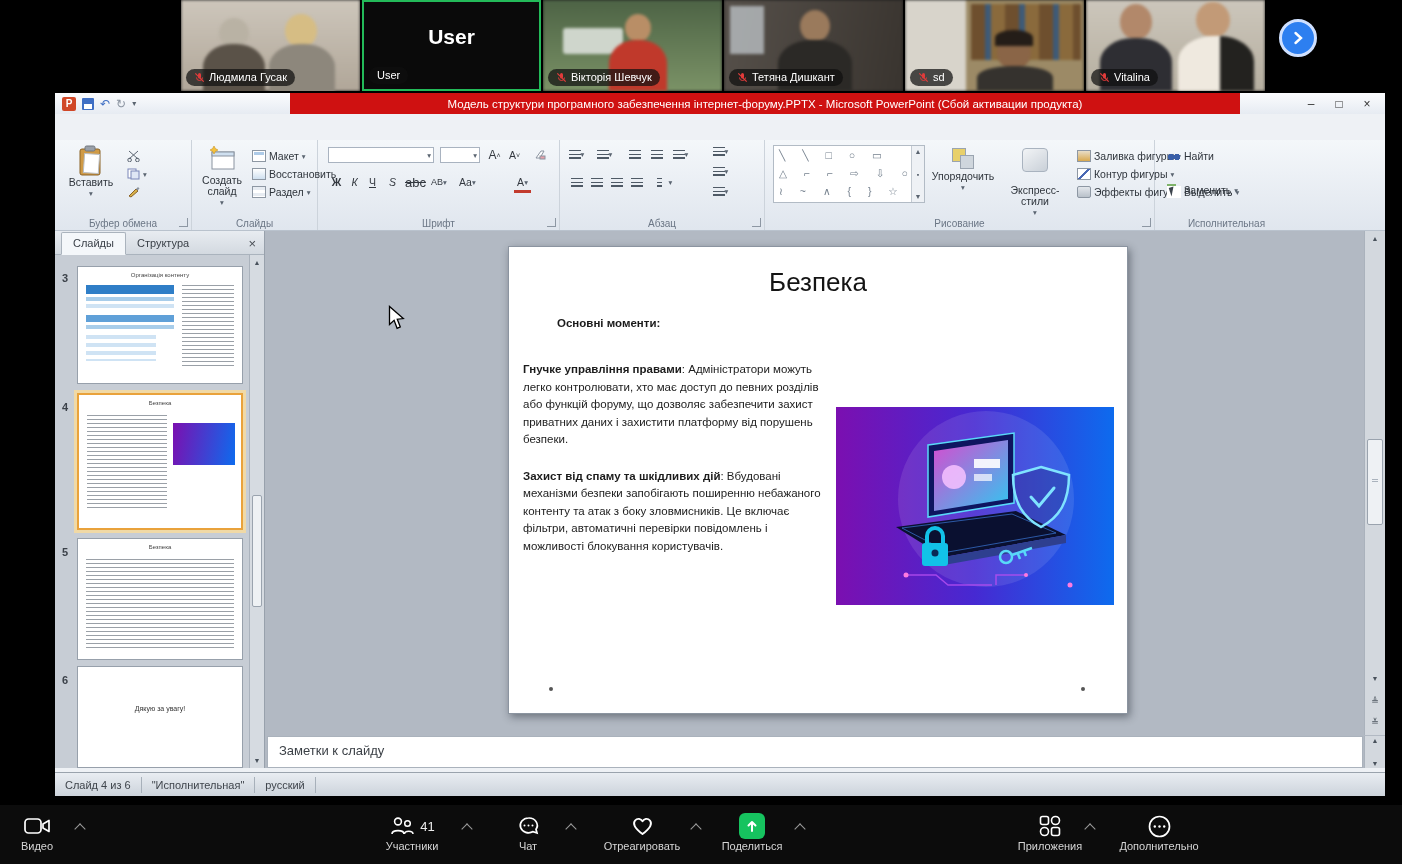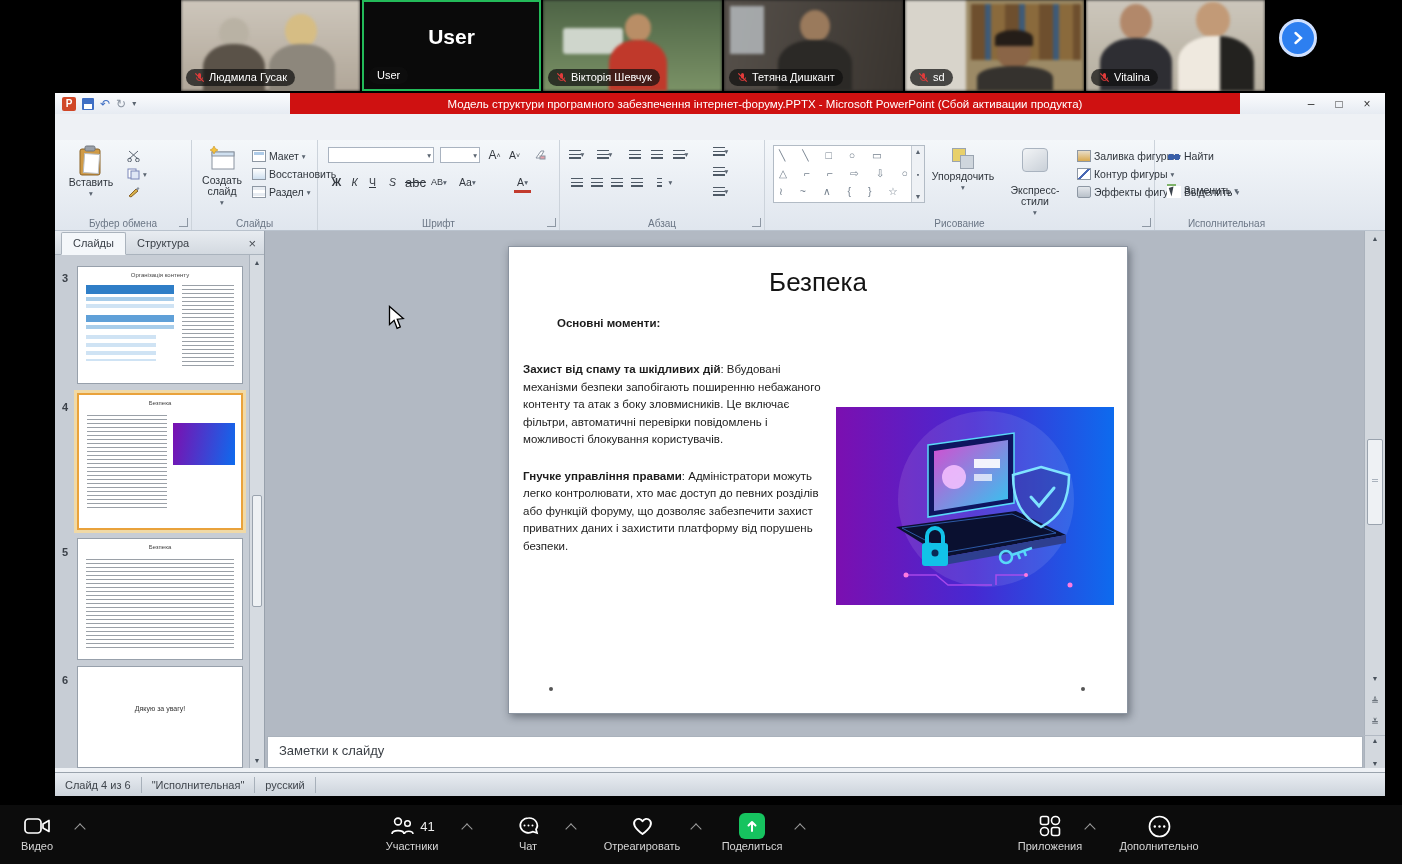--- a/index.html
+++ b/index.html
@@ -509,22 +509,22 @@
           <div class="pthumb" style="top:240px;height:110px"></div>
           <div class="sarrow" style="position:absolute;bottom:0">▼</div>
         </div>
       </div>
 
       <div class="canvas">
         <div class="slide">
           <div class="s-title">Безпека</div>
           <div class="s-sub">Основні моменти:</div>
           <div class="s-body">
+            <p><b>Гнучке управління правами</b><span>: Адміністратори можуть легко контролювати, хто має доступ до певних розділів або функцій форуму, що дозволяє забезпечити захист приватних даних і захистити платформу від порушень безпеки.</span></p>
             <p><b>Захист від спаму та шкідливих дій</b><span>: Вбудовані механізми безпеки запобігають поширенню небажаного контенту та атак з боку зловмисників. Це включає фільтри, автоматичні перевірки повідомлень і можливості блокування користувачів.</span></p>
-            <p><b>Гнучке управління правами</b><span>: Адміністратори можуть легко контролювати, хто має доступ до певних розділів або функцій форуму, що дозволяє забезпечити захист приватних даних і захистити платформу від порушень безпеки.</span></p>
           </div>
           <svg class="s-img" viewBox="0 0 278 198">
             <defs>
               <linearGradient id="bgG" x1="0" y1="0" x2="1" y2="0">
                 <stop offset="0" stop-color="#7b0fb0"></stop>
                   <stop offset="0.5" stop-color="#4629d2"></stop>
                   <stop offset="1" stop-color="#0d6bee"></stop>
               </linearGradient>
               <linearGradient id="scrG" x1="0" y1="0" x2="1" y2="1">
                 <stop offset="0" stop-color="#d84bd0"></stop>

